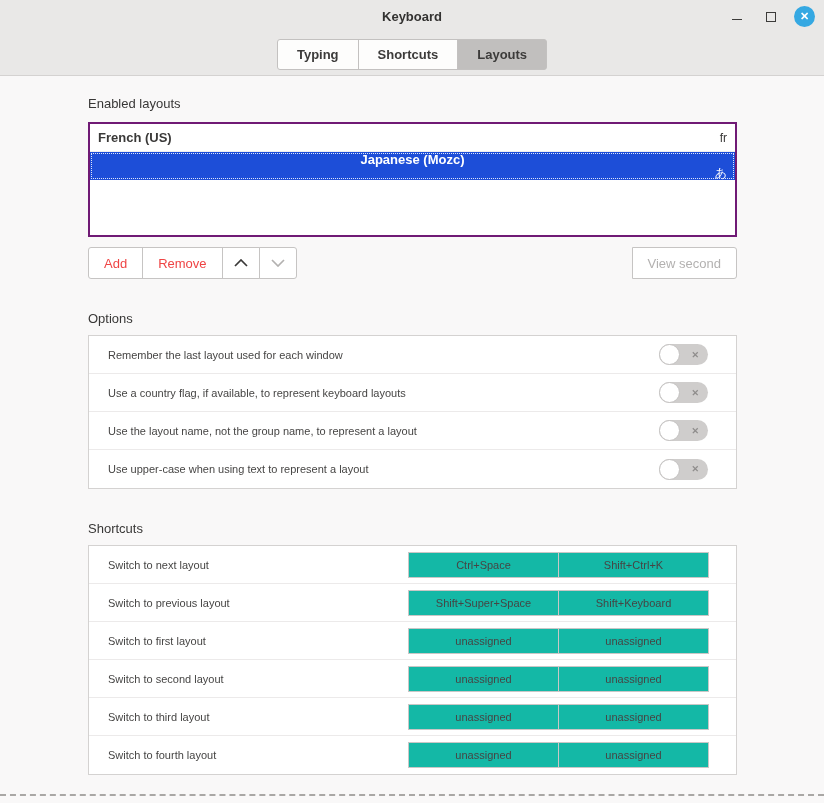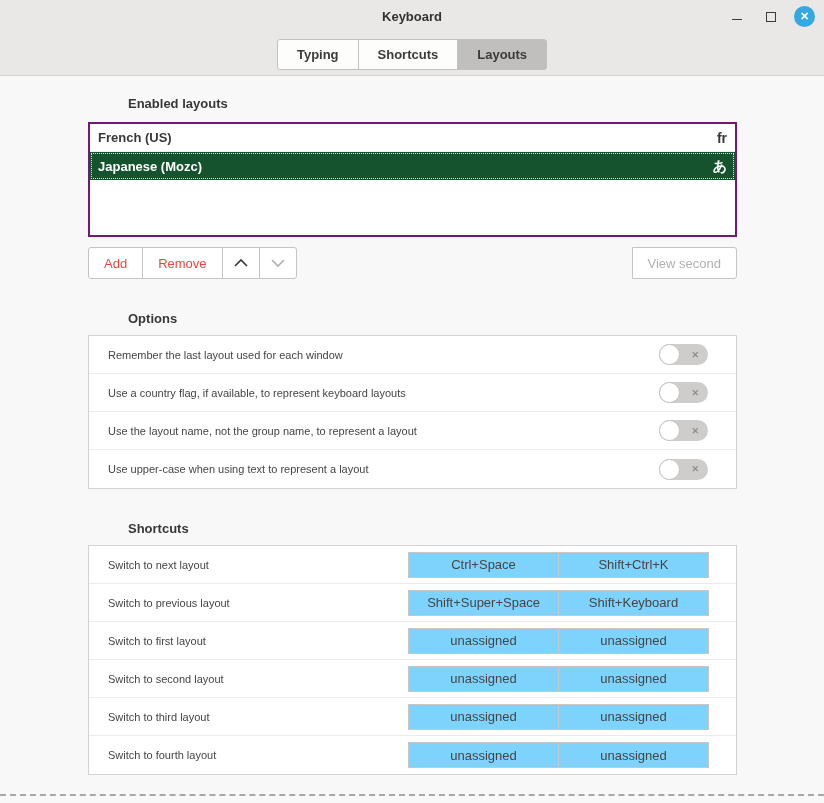--- a/index.html
+++ b/index.html
@@ -45,33 +45,33 @@
     background: #fdfdfc; border: 1px solid #c3c1c0; margin-left: -1px;
     font-size: 13px; color: #3c3b3a;
     display: flex; align-items: center; cursor: default; font-weight: bold;
   }
   .tab:first-child { border-radius: 3px 0 0 3px; margin-left: 0; }
   .tab:last-child { border-radius: 0 3px 3px 0; }
   .tab.active { background: #c1bfbe; }
 
   
   .content { padding: 20px 87px 0 88px; }
-  .section-heading { font-size: 13px; font-weight: 700; color: #383736; margin-left: 40px; }
+  .section-heading { font-size: 13px; font-weight: 400; color: #383736; }
 
   
   .layout-list { margin-top: 11px; height: 115px; background: #fff; border: 2px solid #701a75; }
   .layout-row {
     height: 28px; display: flex; align-items: center;
     padding: 0 8px; font-size: 13px; font-weight: 700; color: #3a3938;
   }
   .layout-row.plain { border-bottom: 1px solid #efeeed; }
-  .layout-row .badge { margin-left: auto; font-size: 14px; font-weight: 700; line-height: 1; }
+  .layout-row .badge { margin-left: auto; font-size: 12px; font-weight: 400; line-height: 1; }
   .layout-row.selected {
-    background: #14532d; color: #fff;
-    outline: 1px dotted rgba(255,255,255,0.85); outline-offset: -2px;
+    background: #1d4ed8; color: #fff;
+    outline: 1px dotted rgba(255,255,255,0.85); outline-offset: -2px; flex-direction: column;
   }
 
   
   .list-buttons { margin-top: 10px; display: flex; }
   .btn-group { display: flex; }
   .btn-group.right { margin-left: auto; }
   .btn {
     height: 32px; background: #fff; border: 1px solid #c6c4c3;
     font-size: 13px; color: #ef4444; font-family: "Liberation Sans", sans-serif;
     display: flex; align-items: center; justify-content: center;
@@ -104,23 +104,23 @@
     background: #fff; border: 1px solid #c4c2c1; border-radius: 50%;
   }
   .toggle .off-x {
     position: absolute; right: 9px; top: 50%; transform: translateY(-50%);
     font-size: 9px; color: #8f8d8c; font-weight: 700; line-height: 1;
   }
 
   
   .binding-group { margin-left: auto; display: flex; }
   .binding-btn {
-    width: 151px; height: 26px; background: #7dd3fc; border: 1px solid #c9c7c6;
-    display: flex; align-items: center; justify-content: center;
-    font-size: 13px; color: #464544; margin-left: -1px;
+    width: 151px; height: 26px; background: #14b8a6; border: 1px solid #c9c7c6;
+    display: flex; align-items: center; justify-content: center;
+    font-size: 11px; color: #464544; margin-left: -1px;
     font-family: "Liberation Sans", sans-serif; cursor: default;
   }
   .binding-group .binding-btn:first-child { margin-left: 0; }
 
   
   .bottom-dashed {
     position: absolute; left: 0; right: 0; top: 794px;
     border-top: 2px dashed #a9a7a5;
   }
 </style>

